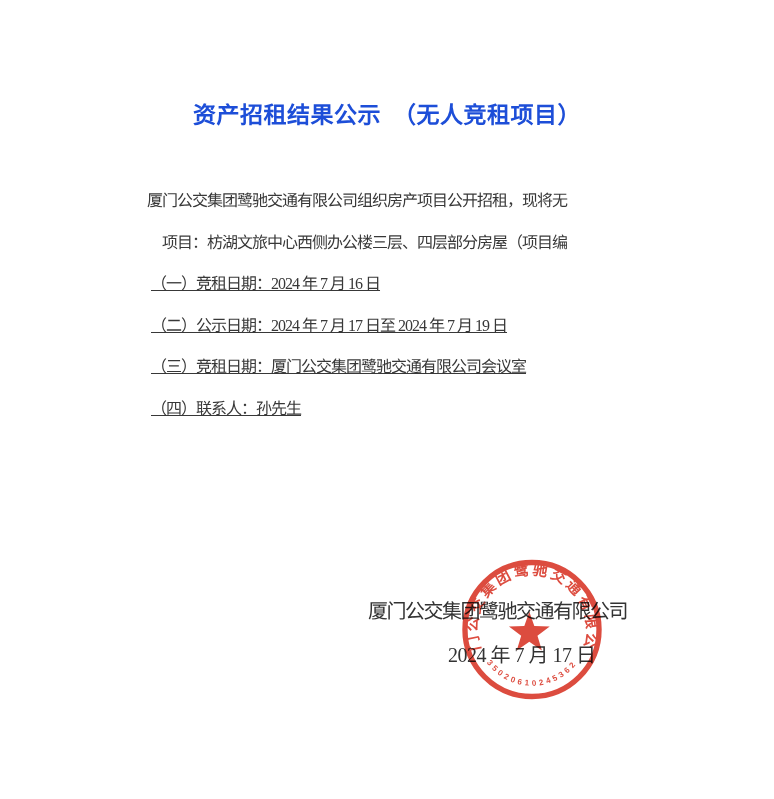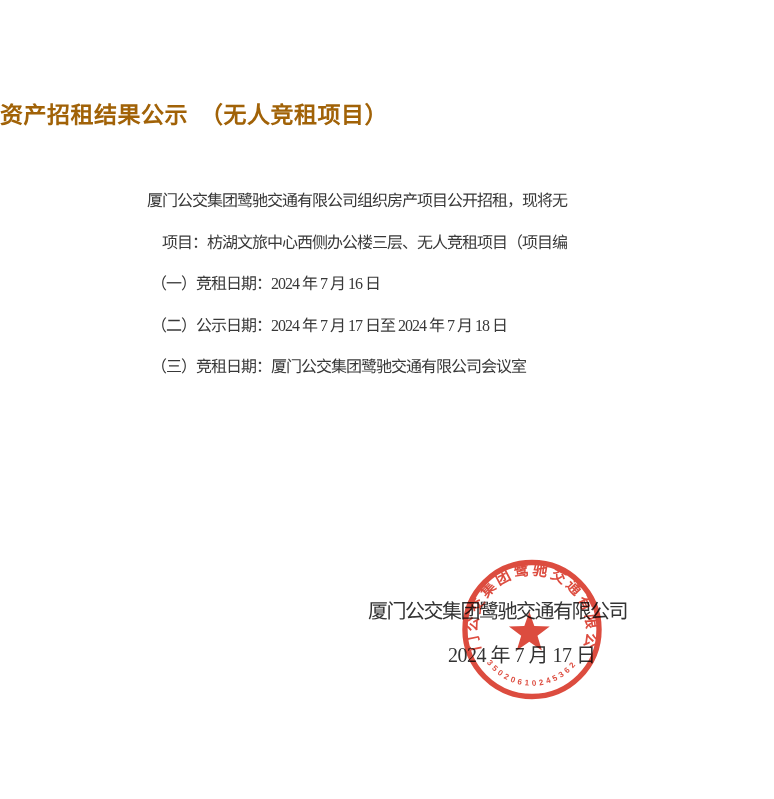--- a/index.html
+++ b/index.html
@@ -9,43 +9,43 @@
     width:774px;height:799px;
     margin:0 auto;
     background:#ffffff;
     overflow:hidden;
     font-family:"Liberation Serif","DejaVu Serif",serif;
     color:#383838;
   }
   .doc-title{
     position:absolute;
     top:96px;left:0;right:0;
-    text-align:left;
+    text-align:center;
     font-family:"Liberation Sans","DejaVu Sans",sans-serif;
     font-weight:bold;
     font-size:23px;
     letter-spacing:0.5px;
-    color:#a16207;
+    color:#1d4ed8;
     white-space:nowrap;
   }
   .doc-body{
     position:absolute;
     left:117px;top:180px;
     width:620px;
   }
   .doc-line{
     height:41.5px;
     line-height:41.5px;
     font-size:16px;
     letter-spacing:-1px;
     white-space:nowrap;
   }
   .indent-a{padding-left:30px;}
   .indent-b{padding-left:45px;}
-  .indent-c{padding-left:34px;}
+  .indent-c{padding-left:34px;text-decoration:underline;}
   .indent-0{padding-left:0;}
   .sig-company{
     position:absolute;
     left:368px;top:595px;
     font-size:20px;
     letter-spacing:-1.5px;
     white-space:nowrap;
     color:#333333;
   }
   .sig-date{
@@ -79,24 +79,25 @@
 </style>
 </head>
 <body>
 
 <div class="page">
 
   <div class="doc-title">资产招租结果公示　（无人竞租项目）</div>
 
   <div class="doc-body">
     <div class="doc-line indent-a">厦门公交集团鹭驰交通有限公司组织房产项目公开招租，现将无</div>
-    <div class="doc-line indent-b">项目：枋湖文旅中心西侧办公楼三层、无人竞租项目（项目编</div>
+    <div class="doc-line indent-b">项目：枋湖文旅中心西侧办公楼三层、四层部分房屋（项目编</div>
     <div class="doc-line indent-c">（一）竞租日期：2024 年 7 月 16 日</div>
-    <div class="doc-line indent-c">（二）公示日期：2024 年 7 月 17 日至 2024 年 7 月 18 日</div>
+    <div class="doc-line indent-c">（二）公示日期：2024 年 7 月 17 日至 2024 年 7 月 19 日</div>
     <div class="doc-line indent-c">（三）竞租日期：厦门公交集团鹭驰交通有限公司会议室</div>
+    <div class="doc-line indent-c">（四）联系人：孙先生</div>
   </div>
 
   <div class="sig-company">厦门公交集团鹭驰交通有限公司</div>
   <div class="sig-date">2024 年 7 月 17 日</div>
 
   <svg class="stamp" viewBox="0 0 160 160" xmlns="http://www.w3.org/2000/svg">
     <circle cx="80" cy="80" r="75" fill="none" stroke-width="6" stroke="#d9382a"></circle>
     <path id="sealArcTop" d="M 24.7,105.8 A 61,61 0 1 1 135.3,105.8" fill="none"></path>
     <text class="stamp-arc" text-anchor="middle" fill="#d9382a">
       <textPath href="#sealArcTop" startOffset="50%">厦门公交集团鹭驰交通有限公司</textPath>

